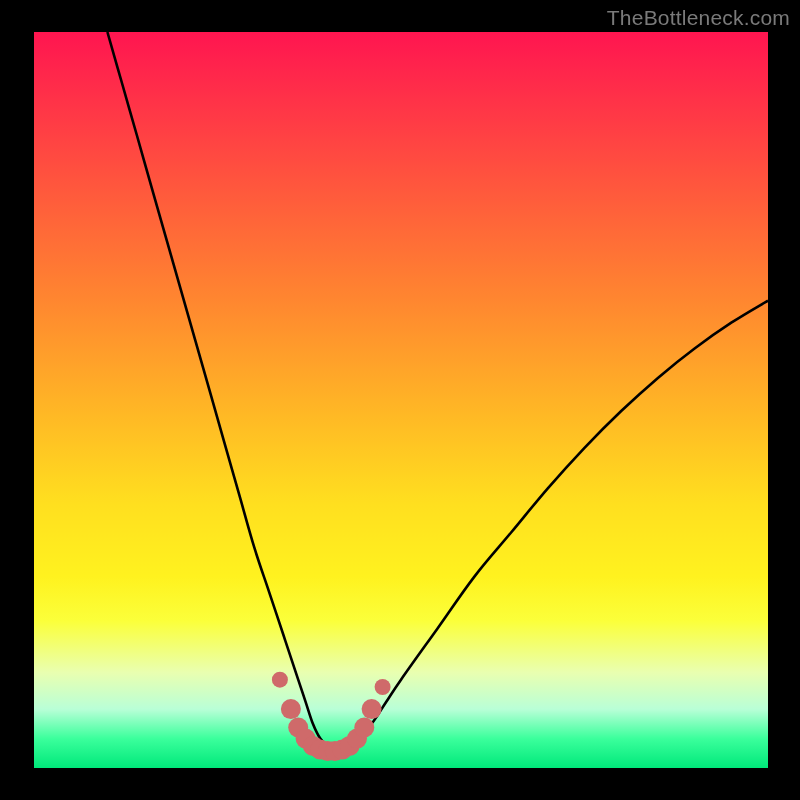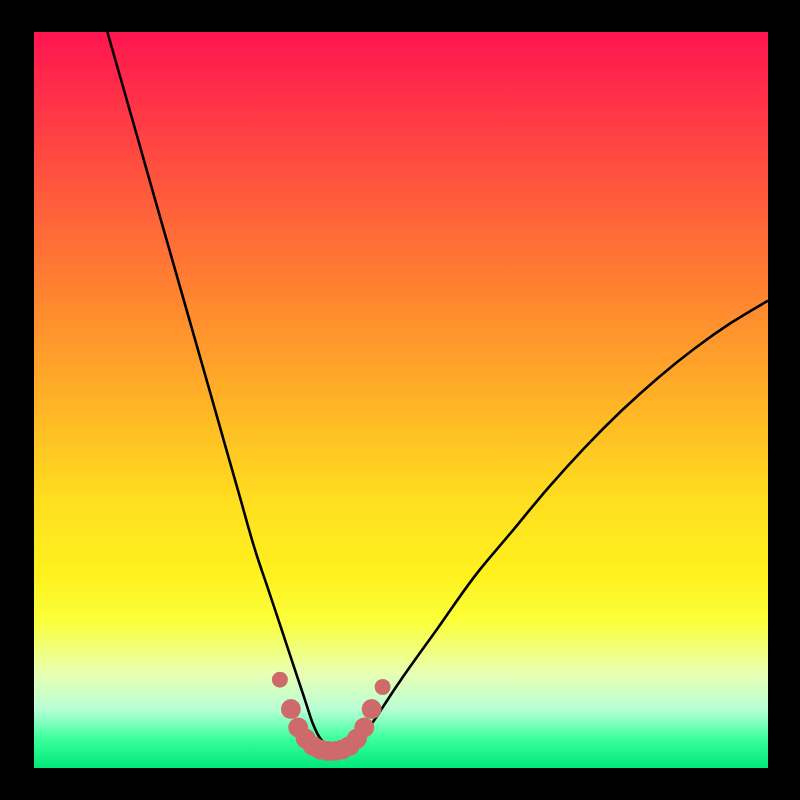--- a/index.html
+++ b/index.html
@@ -58,20 +58,21 @@
     top: 0;
     width: 734px;
     height: 736px;
     overflow: visible;
   }
 </style>
 </head>
 <body>
 
 <div class="frame">
+  <div class="watermark">TheBottleneck.com</div>
 
   <div class="plot">
     <svg class="curve" viewBox="0 0 734 736" preserveAspectRatio="none">
       <path id="curve-path" fill="none" stroke="#000000" stroke-width="2.6" d="M 73.4 0.0 C 76.0 9.3, 82.8 33.0, 88.1 51.5 C 93.4 70.1, 97.5 84.5, 102.8 103.0 C 108.0 121.6, 112.2 136.0, 117.4 154.6 C 122.7 173.1, 126.8 187.5, 132.1 206.1 C 137.4 224.6, 141.5 239.1, 146.8 257.6 C 152.1 276.1, 156.2 290.6, 161.5 309.1 C 166.8 327.7, 170.9 342.1, 176.2 360.6 C 181.4 379.2, 185.6 393.6, 190.8 412.2 C 196.1 430.7, 200.2 445.1, 205.5 463.7 C 210.8 482.2, 214.9 498.0, 220.2 515.2 C 225.5 532.4, 229.6 543.5, 234.9 559.4 C 240.2 575.3, 244.3 587.6, 249.6 603.5 C 254.8 619.4, 260.3 635.8, 264.2 647.7 C 268.2 659.6, 268.9 661.8, 271.6 669.8 C 274.2 677.7, 276.3 685.2, 278.9 691.8 C 281.6 698.5, 283.6 702.6, 286.3 706.6 C 288.9 710.5, 291.0 711.9, 293.6 713.9 C 296.2 715.9, 298.3 716.9, 300.9 717.6 C 303.6 718.3, 305.6 718.3, 308.3 717.6 C 310.9 716.9, 313.0 715.9, 315.6 713.9 C 318.3 711.9, 319.0 710.5, 323.0 706.6 C 326.9 702.6, 332.4 698.5, 337.6 691.8 C 342.9 685.2, 347.0 677.7, 352.3 669.8 C 357.6 661.8, 357.8 660.9, 367.0 647.7 C 376.2 634.4, 390.5 614.7, 403.7 596.2 C 416.9 577.6, 427.2 561.9, 440.4 544.6 C 453.6 527.4, 463.9 516.4, 477.1 500.5 C 490.3 484.6, 500.6 471.6, 513.8 456.3 C 527.0 441.1, 537.3 429.8, 550.5 415.8 C 563.7 401.9, 574.0 391.6, 587.2 379.0 C 600.4 366.5, 610.7 357.2, 623.9 345.9 C 637.1 334.7, 647.4 326.4, 660.6 316.5 C 673.8 306.5, 684.1 299.3, 697.3 290.7 C 710.5 282.1, 727.4 272.6, 734.0 268.6"></path>
       <g id="marker-group">
           <circle cx="245.9" cy="647.7" r="8" fill="#cf6a6a"></circle>
           <circle cx="256.9" cy="677.1" r="10" fill="#cf6a6a"></circle>
           <circle cx="264.2" cy="695.5" r="10" fill="#cf6a6a"></circle>
           <circle cx="271.6" cy="706.6" r="10" fill="#cf6a6a"></circle>
           <circle cx="278.9" cy="713.9" r="10" fill="#cf6a6a"></circle>

